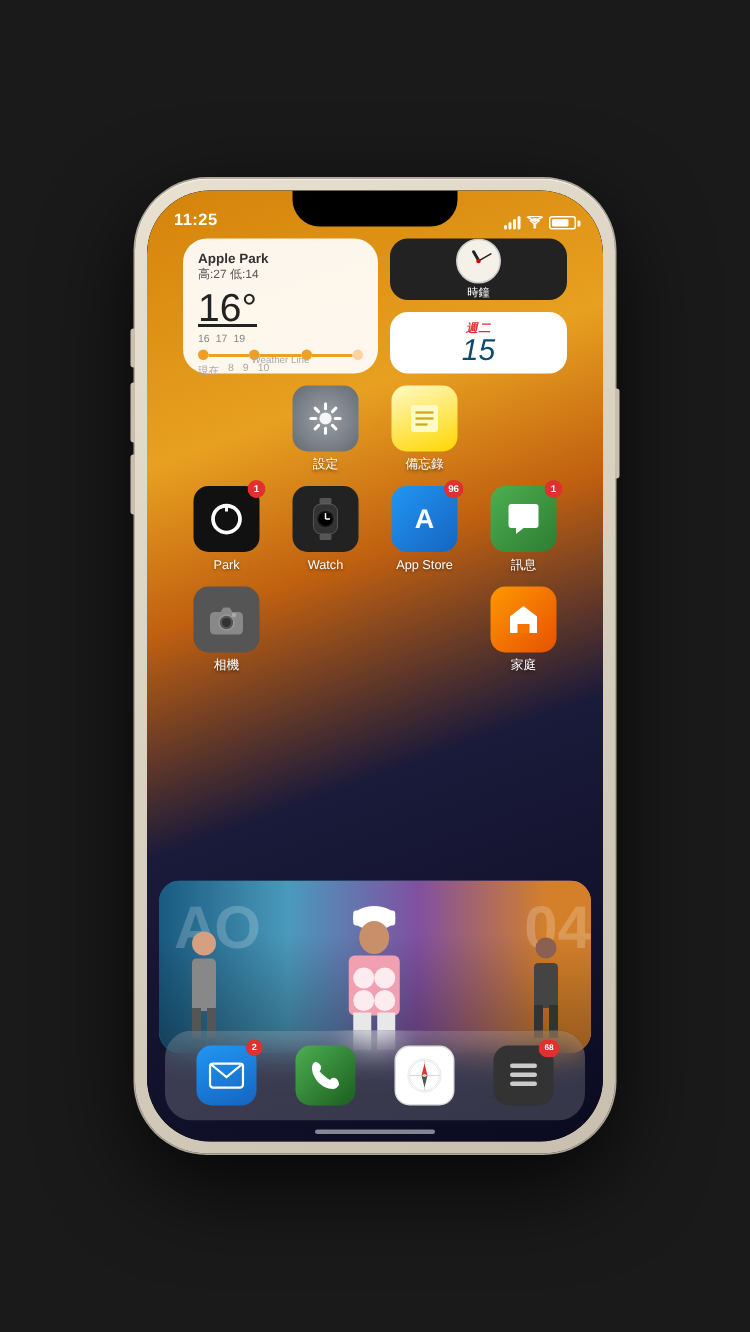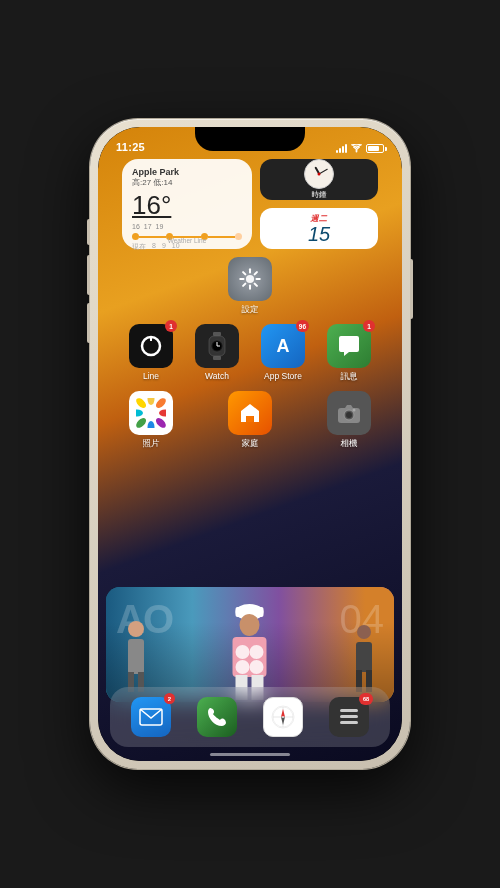--- a/index.html
+++ b/index.html
@@ -633,33 +633,44 @@
                   <line x1="24" y1="16" x2="28" y2="16"></line>
                   <line x1="7.5" y1="7.5" x2="10.3" y2="10.3"></line>
                   <line x1="21.7" y1="21.7" x2="24.5" y2="24.5"></line>
                   <line x1="24.5" y1="7.5" x2="21.7" y2="10.3"></line>
                   <line x1="10.3" y1="21.7" x2="7.5" y2="24.5"></line>
                 </g>
               </svg>
             </div>
             <div class="app-label">設定</div>
           </div>
+          <div class="app-item">
+            <div class="app-icon icon-notes">
+              <svg width="26" height="26" viewBox="0 0 26 26">
+                <rect x="4" y="4" width="18" height="18" rx="2" fill="#fff9c4"></rect>
+                <line x1="7" y1="9" x2="19" y2="9" stroke="#cca820" stroke-width="1.5"></line>
+                <line x1="7" y1="13" x2="19" y2="13" stroke="#cca820" stroke-width="1.5"></line>
+                <line x1="7" y1="17" x2="15" y2="17" stroke="#cca820" stroke-width="1.5"></line>
+              </svg>
+            </div>
+            <div class="app-label">備忘錄</div>
+          </div>
           <div style="width:58px"></div>
         </div>
 
         <div class="app-row">
           <div class="app-item">
             <div class="app-icon icon-oura">
               <div class="badge">1</div>
               <svg width="26" height="26" viewBox="0 0 26 26">
                 <circle cx="13" cy="13" r="9" fill="none" stroke="#fff" stroke-width="2.5"></circle>
                 <line x1="13" y1="5" x2="13" y2="8" stroke="#fff" stroke-width="2"></line>
               </svg>
             </div>
-            <div class="app-label">Line</div>
+            <div class="app-label">Park</div>
           </div>
           <div class="app-item">
             <div class="app-icon icon-watch">
               <svg width="22" height="28" viewBox="0 0 22 28">
                 <rect x="7" y="0" width="8" height="4" rx="1" fill="#555"></rect>
                 <rect x="7" y="24" width="8" height="4" rx="1" fill="#555"></rect>
                 <rect x="3" y="4" width="16" height="20" rx="5" fill="#333" stroke="#666" stroke-width="0.5"></rect>
                 <circle cx="11" cy="14" r="6" fill="#1a1a1a" stroke="#444" stroke-width="0.5"></circle>
                 <circle cx="11" cy="14" r="4.5" fill="#000"></circle>
                 <line x1="11" y1="10" x2="11" y2="14" stroke="#fff" stroke-width="1"></line>
@@ -683,68 +694,52 @@
               <svg width="28" height="28" viewBox="0 0 28 28">
                 <path d="M4 6 Q4 4 6 4 L22 4 Q24 4 24 6 L24 18 Q24 20 22 20 L14 20 L9 24 L9 20 L6 20 Q4 20 4 18 Z" fill="white"></path>
               </svg>
             </div>
             <div class="app-label">訊息</div>
           </div>
         </div>
 
         <div class="app-row">
           <div class="app-item">
-            <div class="app-icon icon-photos">
-              <svg width="30" height="30" viewBox="0 0 30 30">
-                <ellipse cx="15" cy="8" rx="3.5" ry="6" fill="#f5c842" transform="rotate(0,15,15) translate(0,-7)"></ellipse>
-                <ellipse cx="15" cy="8" rx="3.5" ry="6" fill="#f87b30" transform="rotate(45,15,15) translate(0,-7)"></ellipse>
-                <ellipse cx="15" cy="8" rx="3.5" ry="6" fill="#e53935" transform="rotate(90,15,15) translate(0,-7)"></ellipse>
-                <ellipse cx="15" cy="8" rx="3.5" ry="6" fill="#9c27b0" transform="rotate(135,15,15) translate(0,-7)"></ellipse>
-                <ellipse cx="15" cy="8" rx="3.5" ry="6" fill="#1e88e5" transform="rotate(180,15,15) translate(0,-7)"></ellipse>
-                <ellipse cx="15" cy="8" rx="3.5" ry="6" fill="#43a047" transform="rotate(225,15,15) translate(0,-7)"></ellipse>
-                <ellipse cx="15" cy="8" rx="3.5" ry="6" fill="#00bcd4" transform="rotate(270,15,15) translate(0,-7)"></ellipse>
-                <ellipse cx="15" cy="8" rx="3.5" ry="6" fill="#ffd600" transform="rotate(315,15,15) translate(0,-7)"></ellipse>
-                <circle cx="15" cy="15" r="4" fill="white"></circle>
-              </svg>
-            </div>
-            <div class="app-label">照片</div>
-          </div>
-          <div class="app-item">
-            <div class="app-icon icon-home">
-              <svg width="26" height="26" viewBox="0 0 26 26" fill="white">
-                <path d="M13 4 L22 11 L22 22 L17 22 L17 16 L9 16 L9 22 L4 22 L4 11 Z"></path>
-                <rect x="10" y="16" width="6" height="6" rx="1" fill="rgba(255,120,0,0.5)"></rect>
-              </svg>
-            </div>
-            <div class="app-label">家庭</div>
-          </div>
-          <div class="app-item">
             <div class="app-icon icon-camera">
               <svg width="26" height="26" viewBox="0 0 26 26">
                 <rect x="2" y="8" width="22" height="15" rx="3" fill="#888"></rect>
                 <path d="M9 8 L11 5 L15 5 L17 8 Z" fill="#888"></path>
                 <circle cx="13" cy="15" r="5" fill="#555" stroke="#999" stroke-width="1"></circle>
                 <circle cx="13" cy="15" r="3" fill="#333"></circle>
                 <circle cx="18" cy="10" r="1.5" fill="#aaa"></circle>
               </svg>
             </div>
             <div class="app-label">相機</div>
           </div>
+          <div class="app-item">
+            <div class="app-icon icon-home">
+              <svg width="26" height="26" viewBox="0 0 26 26" fill="white">
+                <path d="M13 4 L22 11 L22 22 L17 22 L17 16 L9 16 L9 22 L4 22 L4 11 Z"></path>
+                <rect x="10" y="16" width="6" height="6" rx="1" fill="rgba(255,120,0,0.5)"></rect>
+              </svg>
+            </div>
+            <div class="app-label">家庭</div>
+          </div>
         </div>
 
       </div>
 
       <div class="media-widget" style="top: 460px;">
         <div class="media-thumbnail">
 
           <div style="position:absolute;top:0;left:0;right:0;bottom:0;background:linear-gradient(to right, #1a5a80 0%, #4a9abc 30%, #8050a0 60%, #d4802a 90%)"></div>
           <div style="position:absolute;bottom:0;left:0;right:0;height:80px;background:linear-gradient(to top,rgba(0,0,0,0.3),transparent)"></div>
 
           <div style="position:absolute;left:10px;top:10px;font-size:40px;font-weight:900;color:rgba(255,255,255,0.2);letter-spacing:-2px">AO</div>
-          <div style="position:absolute;right:10px;top:10px;font-size:40px;font-weight:400;color:rgba(255,255,255,0.2)">04</div>
+          <div style="position:absolute;right:0;top:10px;font-size:40px;font-weight:700;color:rgba(255,255,255,0.2)">04</div>
 
           <div style="position:absolute;left:15px;bottom:5px;width:30px;height:80px">
             
             <svg width="30" height="80" viewBox="0 0 30 80">
               <circle cx="15" cy="12" r="8" fill="#d4a080"></circle>
               <rect x="7" y="22" width="16" height="35" rx="3" fill="#888"></rect>
               <rect x="7" y="55" width="6" height="20" fill="#555"></rect>
               <rect x="17" y="55" width="6" height="20" fill="#555"></rect>
             </svg>
           </div>

